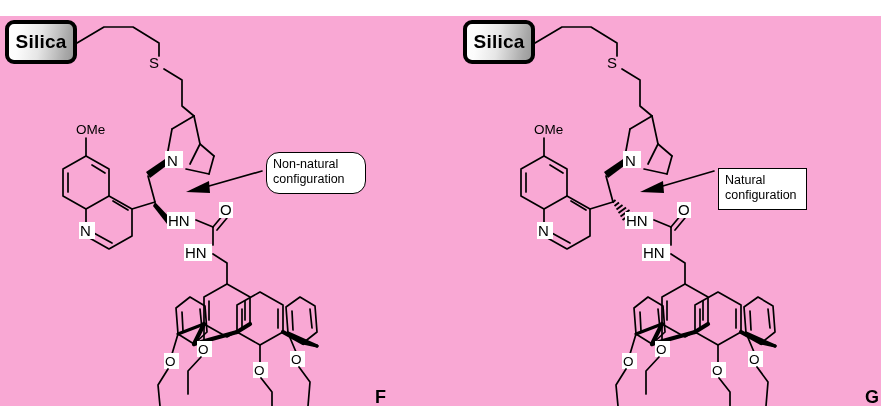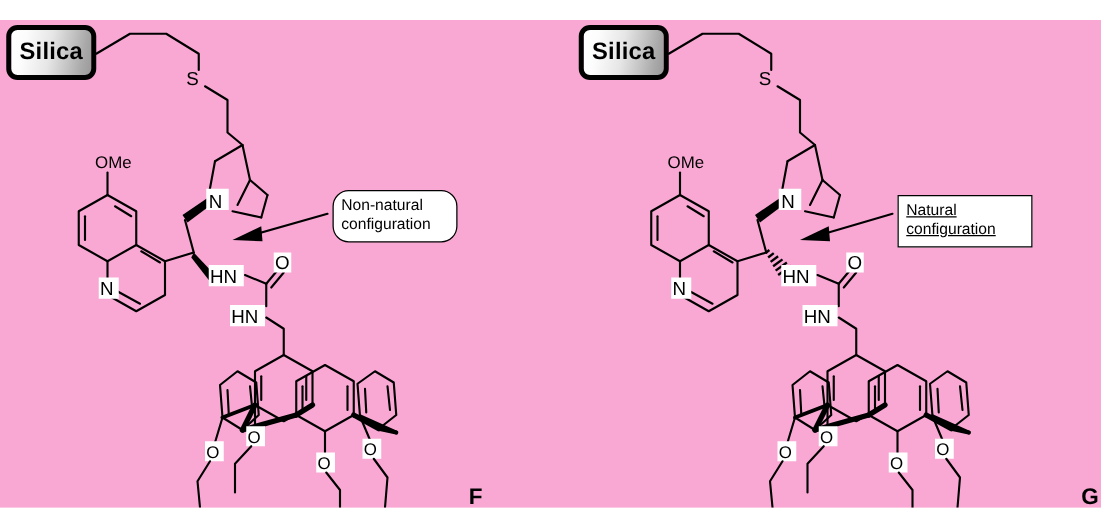--- a/index.html
+++ b/index.html
@@ -298,19 +298,19 @@
         <text class="atom-sm" x="309" y="348">O</text>
         <path class="bond-thin" d="M317,351 L328,366 L326,390"></path>
       </g>
 
       <g>
         <path class="bond-thin" d="M274,155 L216,172"></path>
         <polygon class="wedge" points="200,176 223,165 224,177"></polygon>
       </g>
     </svg>
 
-    <div class="callout-box" style="left:278px;top:140px;width:108px;text-decoration:underline;">Natural
+    <div class="callout-box" style="left:278px;top:152px;width:89px;">Natural
 configuration</div>
 
     <div class="struct-label" style="left:425px;top:371px;">G</div>
   </div>
 
 </div>
 
 </body></html>

